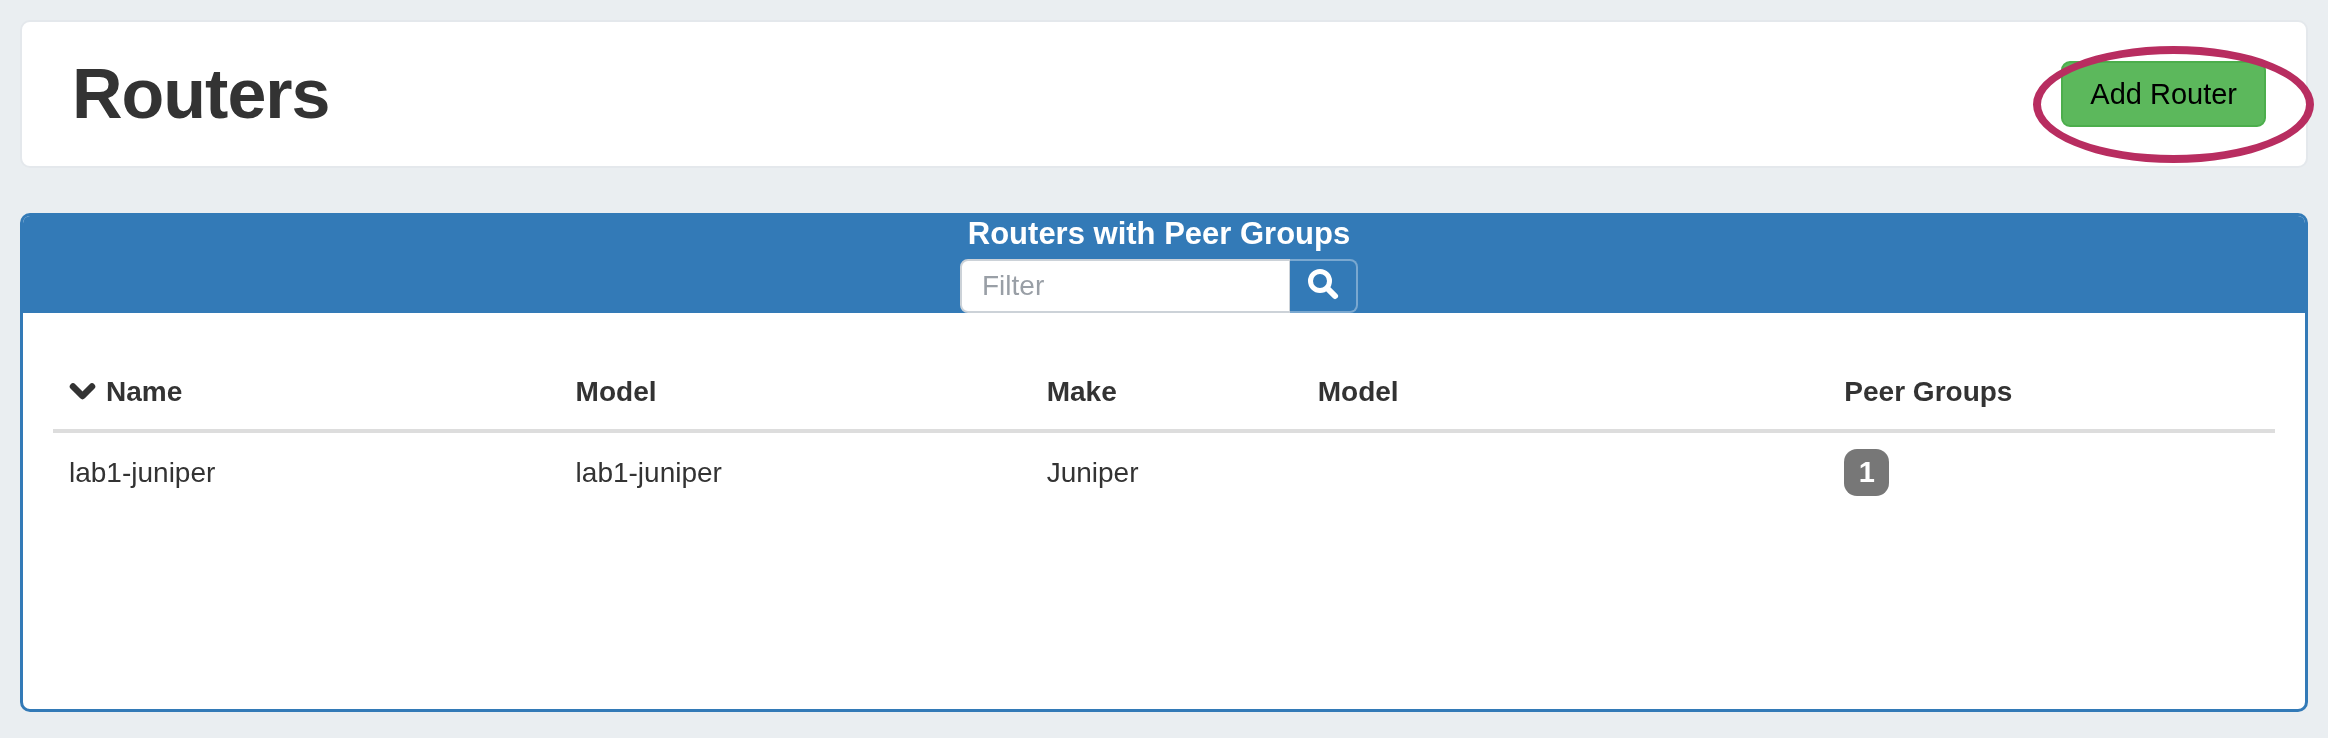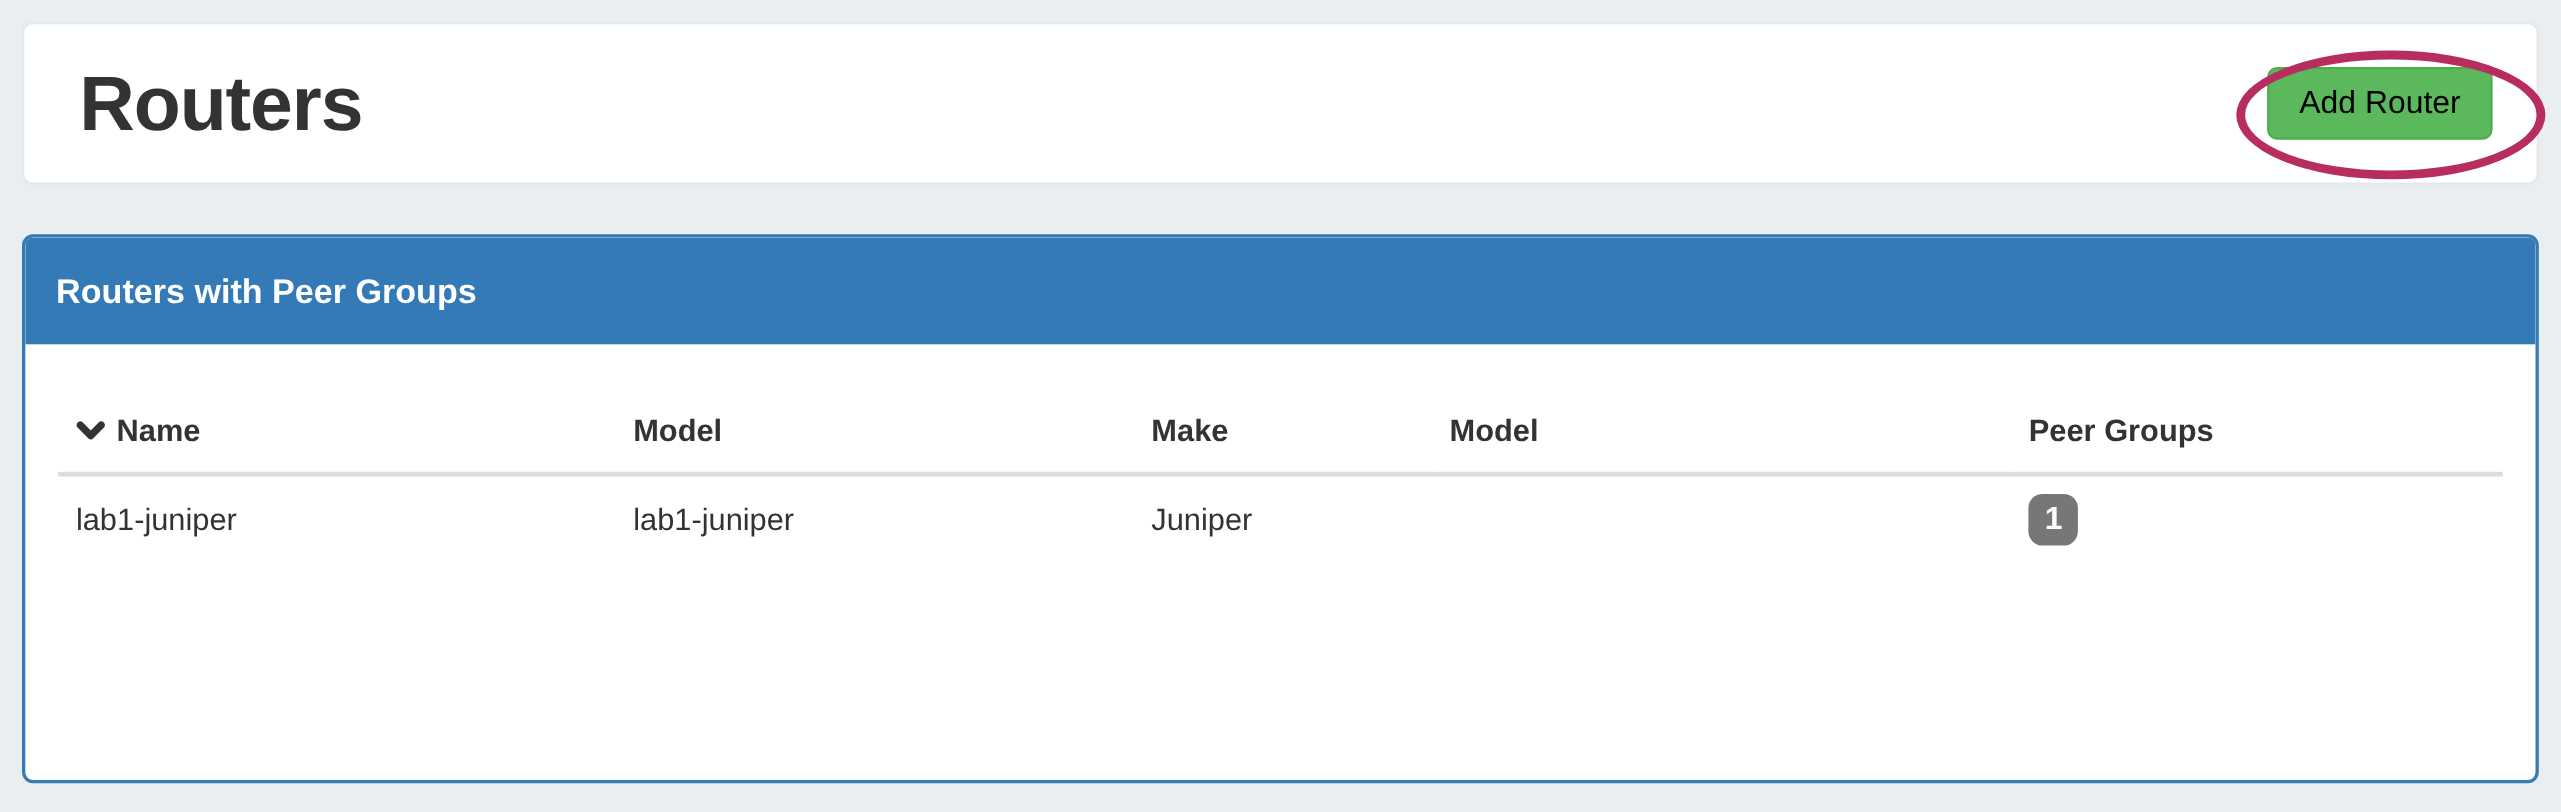--- a/index.html
+++ b/index.html
@@ -65,20 +65,21 @@
     border-radius: 10px;
     overflow: hidden;
   }
   .panel-heading {
     height: 97px;
     background: #337ab7;
     display: flex;
     align-items: center;
     justify-content: space-between;
     padding: 0 38px 0 28px;
+    flex-direction: column;
   }
   .panel-title {
     color: #ffffff;
     font-size: 31px;
     font-weight: 700;
   }
   .filter-group {
     display: flex;
     height: 54px;
   }
@@ -161,20 +162,31 @@
   <button class="btn-add">Add Router</button>
 </div>
 
 <div class="annotation-ellipse"></div>
 
 <div class="panel">
 
   <div class="panel-heading">
     <div class="panel-title">Routers with Peer Groups</div>
 
+    <div class="filter-group">
+      <input class="filter-input" type="text" placeholder="Filter" style="">
+      <button class="btn-search">
+        <span class="search-icon">
+          <svg width="38" height="38" viewBox="0 0 38 38" fill="none">
+            <circle cx="16" cy="15" r="9.5" stroke="#ffffff" stroke-width="5"></circle>
+            <line x1="23.5" y1="22.5" x2="31" y2="30" stroke="#ffffff" stroke-width="6" stroke-linecap="round"></line>
+          </svg>
+        </span>
+      </button>
+    </div>
   </div>
 
   <div class="panel-body">
     <table class="routers">
       <colgroup>
         <col style="width:22.8%">
         <col style="width:21.2%">
         <col style="width:12.2%">
         <col style="width:23.7%">
         <col style="width:20.1%">

